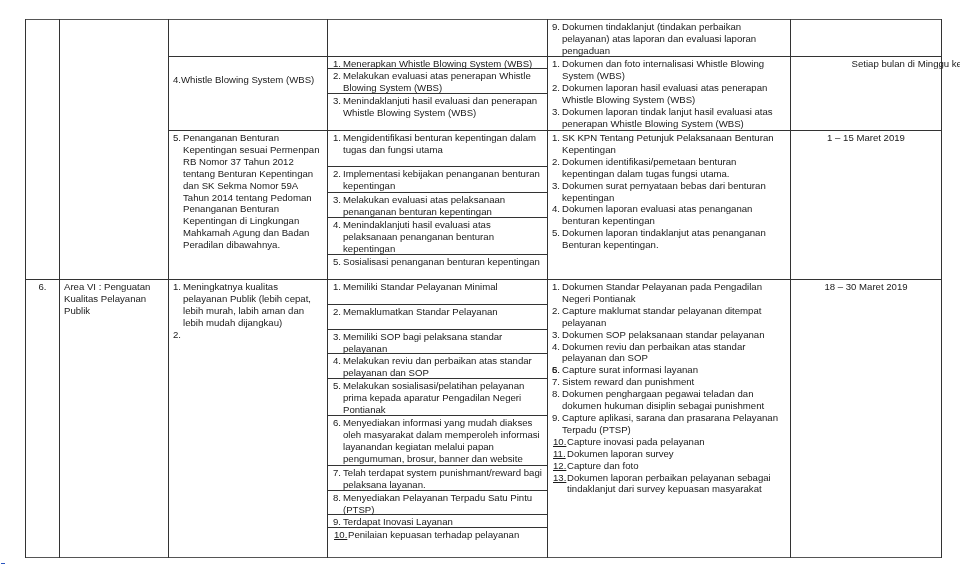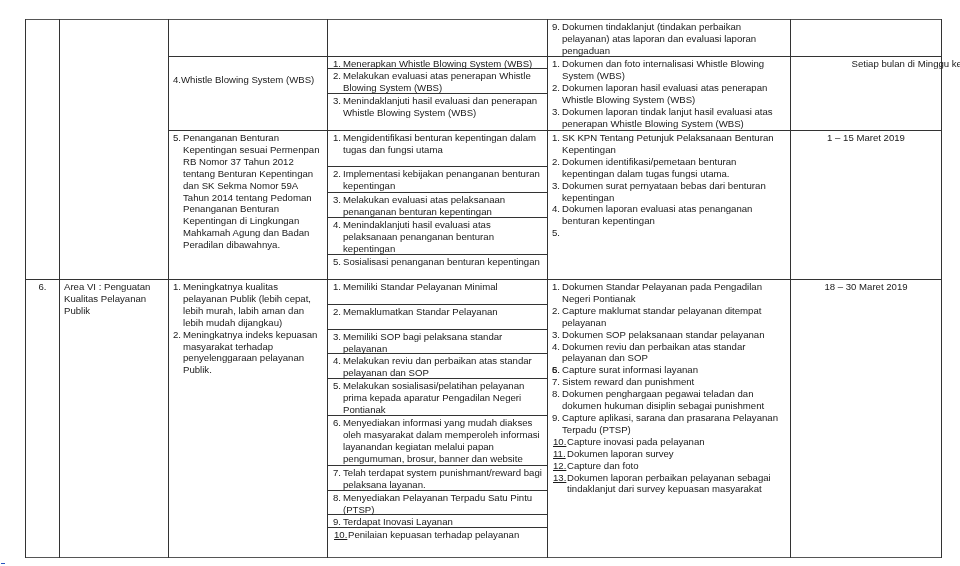--- a/index.html
+++ b/index.html
@@ -88,38 +88,38 @@
   <div class="sub" style="left:328px; top:255px; width:219px; height:24px; border-bottom:none;">
     <div class="item"><span class="n">5.</span><span>Sosialisasi penanganan benturan kepentingan</span></div>
   </div>
 </div>
 
 <div class="cell" style="left:548px; top:131px; width:242px;">
   <div class="item"><span class="n">1.</span><span>SK KPN Tentang Petunjuk Pelaksanaan Benturan Kepentingan</span></div>
   <div class="item"><span class="n">2.</span><span>Dokumen identifikasi/pemetaan benturan kepentingan dalam tugas fungsi utama.</span></div>
   <div class="item"><span class="n">3.</span><span>Dokumen surat pernyataan bebas dari benturan kepentingan</span></div>
   <div class="item"><span class="n">4.</span><span>Dokumen laporan evaluasi atas penanganan benturan kepentingan</span></div>
-  <div class="item"><span class="n">5.</span></div>
+  <div class="item"><span class="n">5.</span><span>Dokumen laporan tindaklanjut atas penanganan Benturan kepentingan.</span></div>
 </div>
 
 <div class="cell center" style="left:791px; top:131px; width:150px;">
   <span>1 – 15 Maret 2019</span>
 </div>
 
 <div class="cell center" style="left:26px; top:280px; width:33px;">
   <span>6.</span>
 </div>
 
 <div class="cell" style="left:60px; top:280px; width:108px;">
   <span>Area VI : Penguatan Kualitas Pelayanan Publik</span>
 </div>
 
 <div class="cell" style="left:169px; top:280px; width:158px;">
   <div class="item"><span class="n">1.</span><span>Meningkatnya kualitas pelayanan Publik (lebih cepat, lebih murah, labih aman dan lebih mudah dijangkau)</span></div>
-  <div class="item"><span class="n">2.</span><span>Meningkatnya indeks kepuasan masyarakat terhadap penyelenggaraan pelayanan Publik.</span></div>
+  <div class="item"><span class="n">2.</span></div>
 </div>
 
 <div>
   <div class="sub" style="left:328px; top:280px; width:219px; height:25px;">
     <div class="item"><span class="n">1.</span><span>Memiliki Standar Pelayanan Minimal</span></div>
   </div>
   <div class="sub" style="left:328px; top:305px; width:219px; height:25px;">
     <div class="item"><span class="n">2.</span><span>Memaklumatkan Standar Pelayanan</span></div>
   </div>
   <div class="sub" style="left:328px; top:330px; width:219px; height:24px;">

